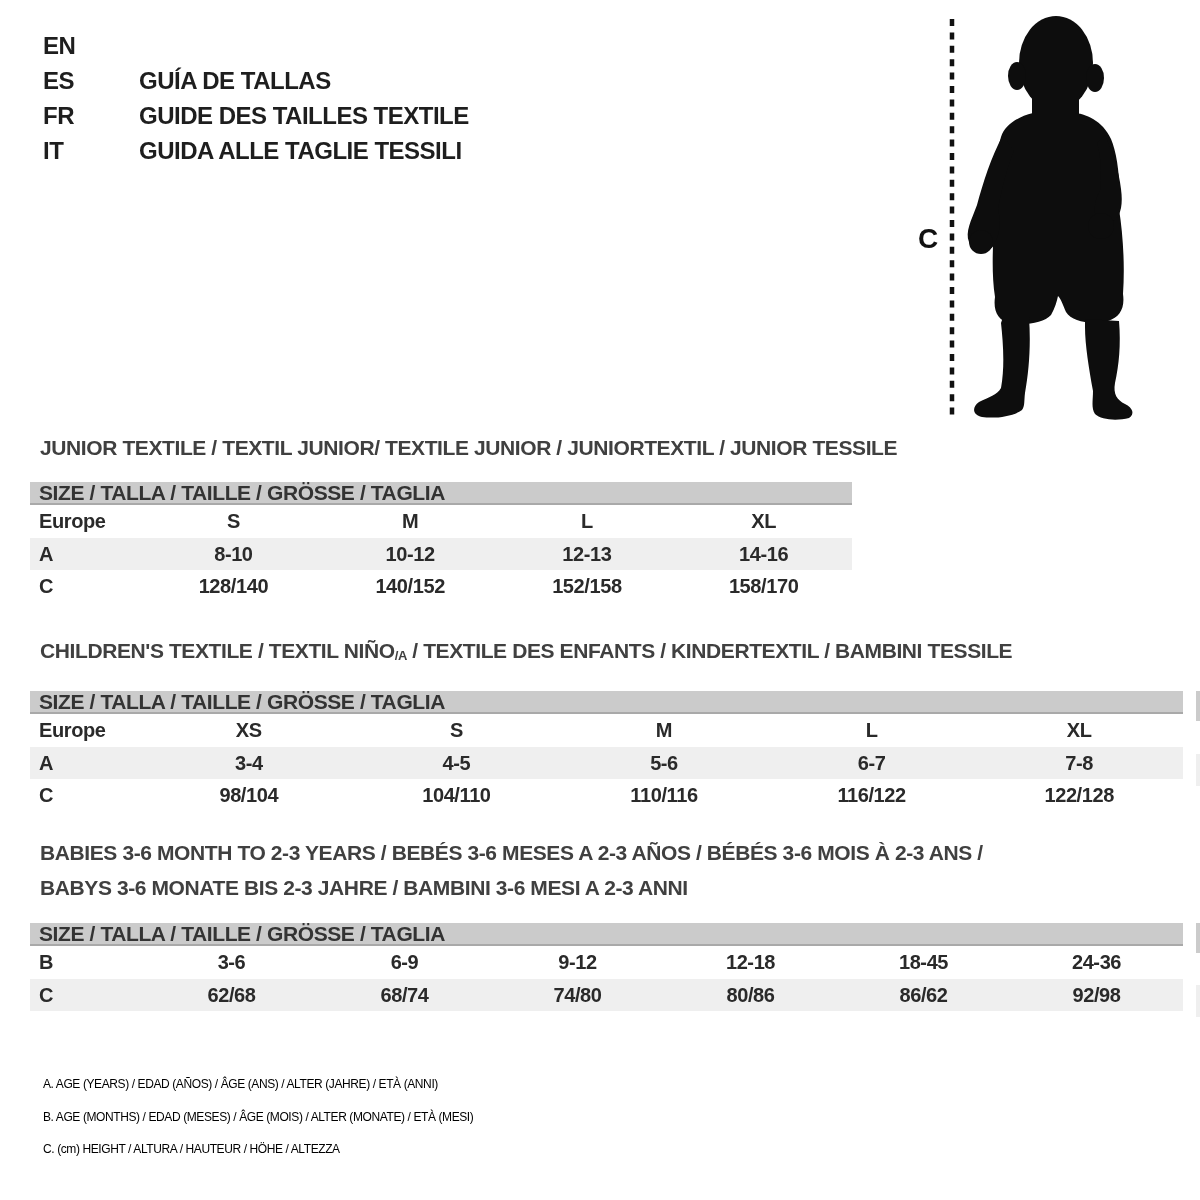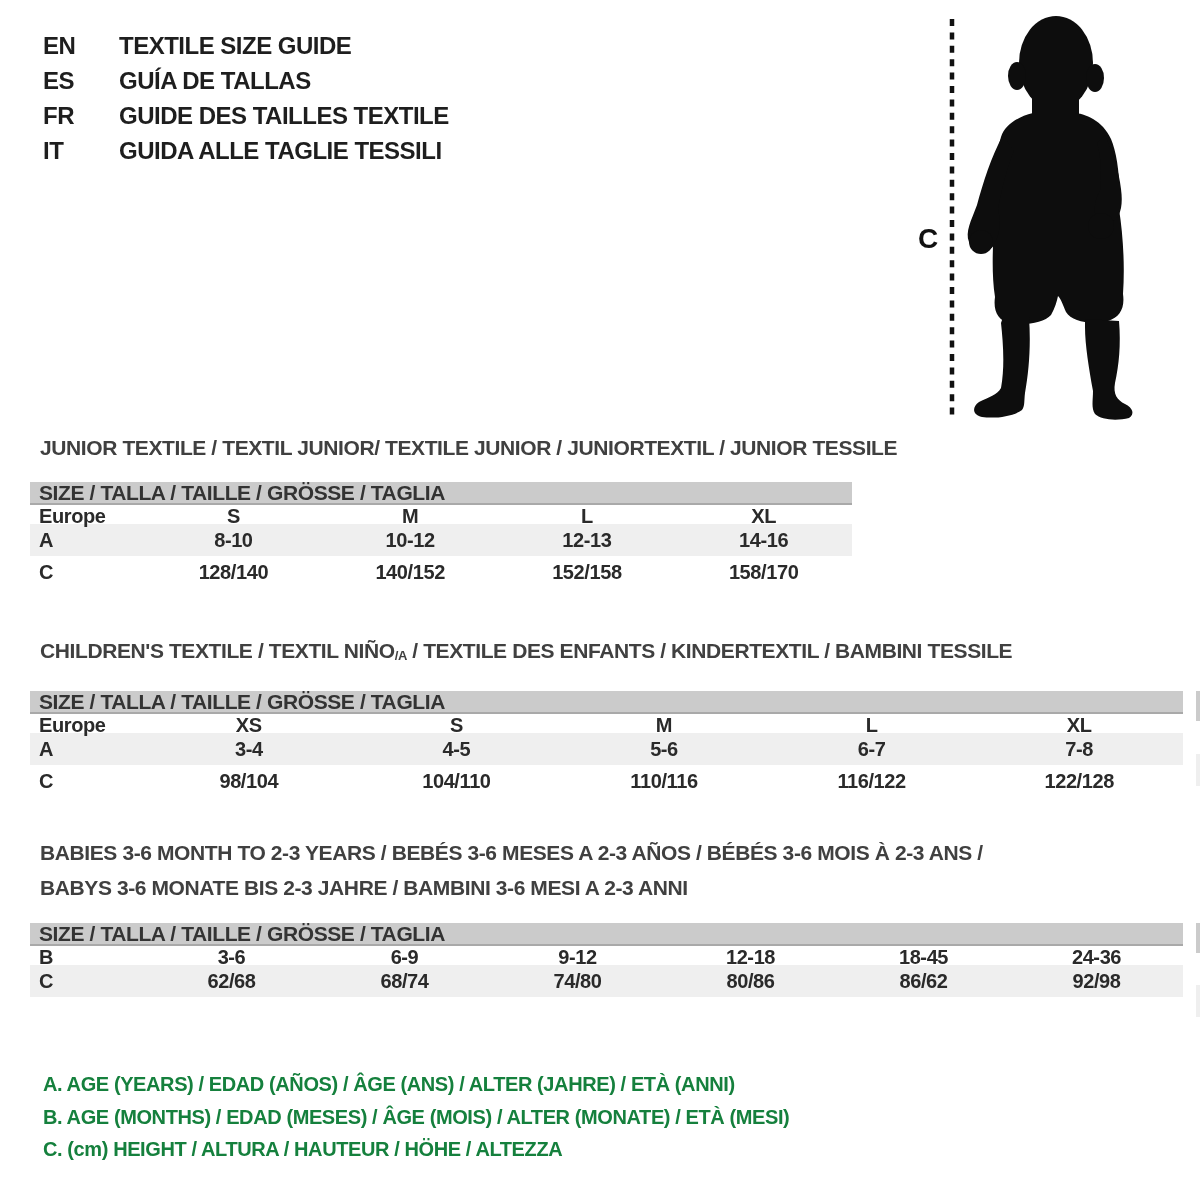--- a/index.html
+++ b/index.html
@@ -16,20 +16,21 @@
   .lang-block {
     position: absolute;
     left: 43px; top 28px;
     top: 28px;
   }
   .lang-row {
     display: grid;
     grid-template-columns: 76px auto;
     height: 35px;
     align-items: center;
+    gap: 20px;
   }
   .lang-code, .lang-label {
     font-weight: bold;
     font-size: 24px;
     letter-spacing: -0.5px;
     white-space: nowrap;
   }
 
   
   .figure-wrap {
@@ -71,21 +72,21 @@
     color: #333333;
   }
   .trow {
     display: grid;
     align-items: center;
   }
   .t4 { grid-template-columns: 115px repeat(4, 1fr); }
   .t5 { grid-template-columns: 115px repeat(5, 1fr); }
   .t6 { grid-template-columns: 115px repeat(6, 1fr); }
   .trow { height: 32px; }
-  .trow.first { height: 19px; }
+  .trow.first { height: 33px; }
   .trow.shaded { background: #efefef; }
   .cell {
     text-align: center;
     font-weight: bold;
     font-size: 20px;
     letter-spacing: -0.4px;
     color: #2a2a2a;
     white-space: nowrap;
   }
   .cell.label {
@@ -99,35 +100,34 @@
     left: 1196px;
     width: 4px;
   }
 
   
   .legend {
     position: absolute;
     left: 43px; top: 1068px;
   }
   .legend-line {
-    font-weight: bold;
-    font-size: 20px;
+    font-weight: normal;
+    font-size: 12px;
     letter-spacing: -0.4px;
     line-height: 32.5px;
     white-space: nowrap;
-    color: #15803d;
+    color: #000000;
   }
 </style>
 </head>
 <body>
 
 <div class="lang-block">
   <div class="lang-row">
     <span class="lang-code">EN</span>
-    <span class="lang-label">TEXTILE SIZE GUIDE</span>
   </div>
   <div class="lang-row">
     <span class="lang-code">ES</span>
     <span class="lang-label">GUÍA DE TALLAS</span>
   </div>
   <div class="lang-row">
     <span class="lang-code">FR</span>
     <span class="lang-label">GUIDE DES TAILLES TEXTILE</span>
   </div>
   <div class="lang-row">

